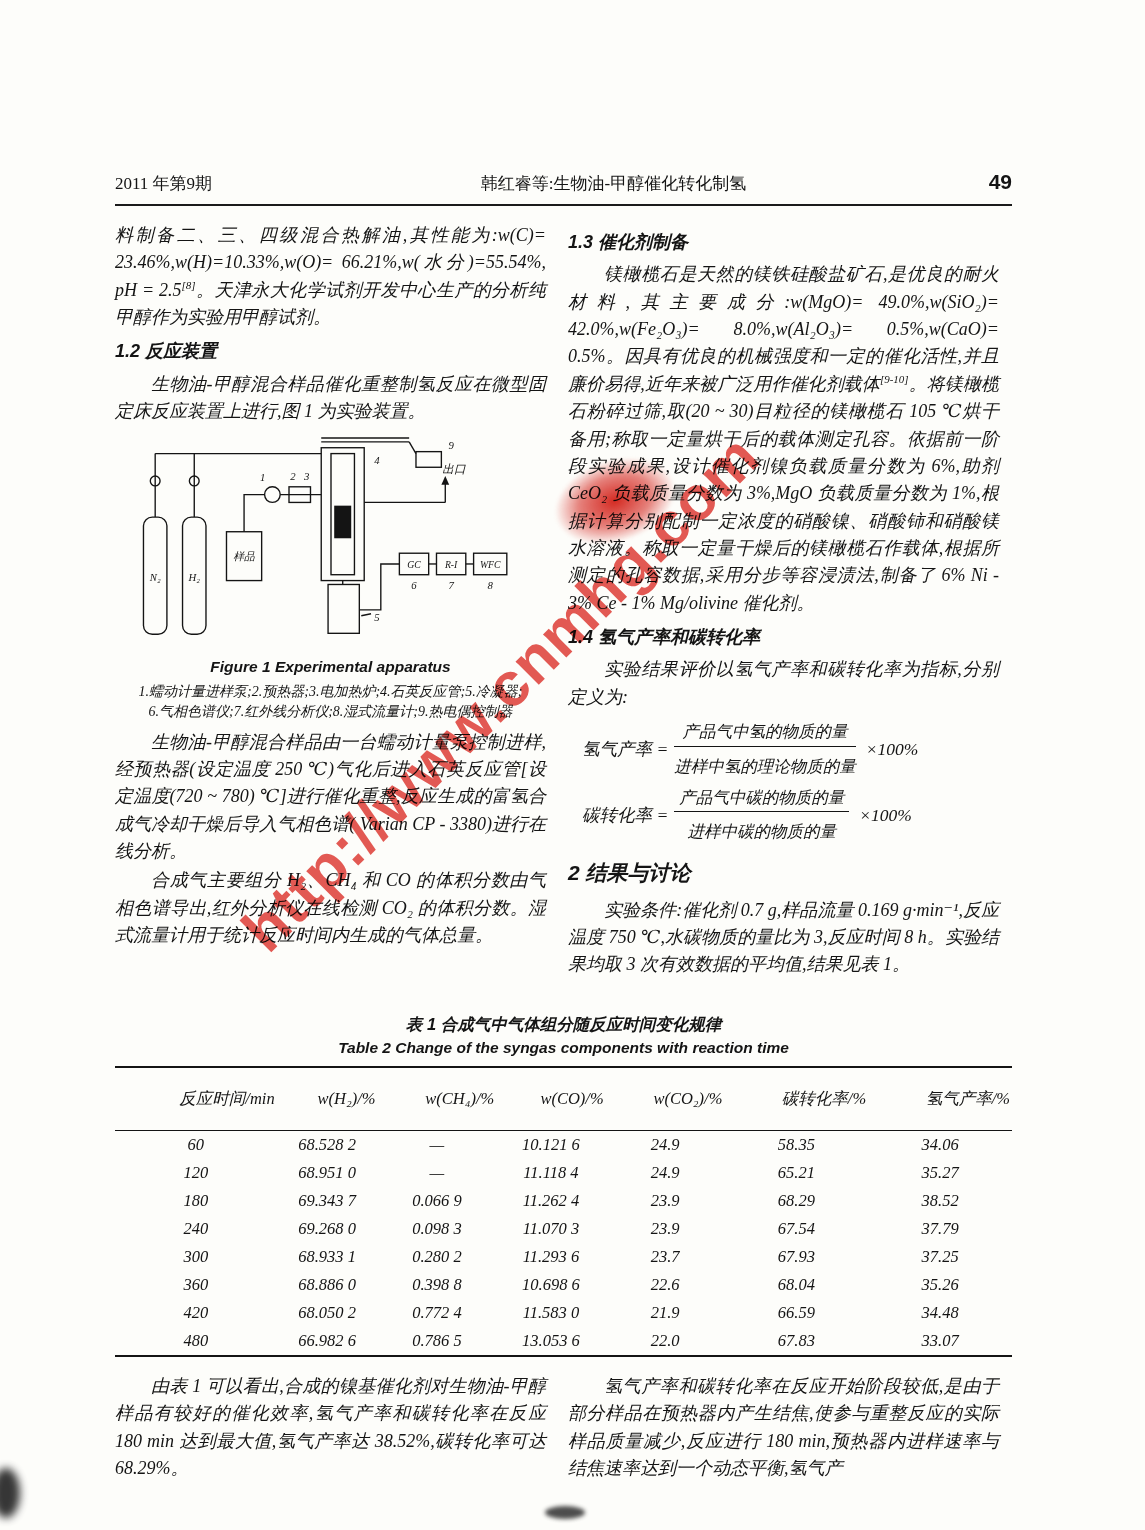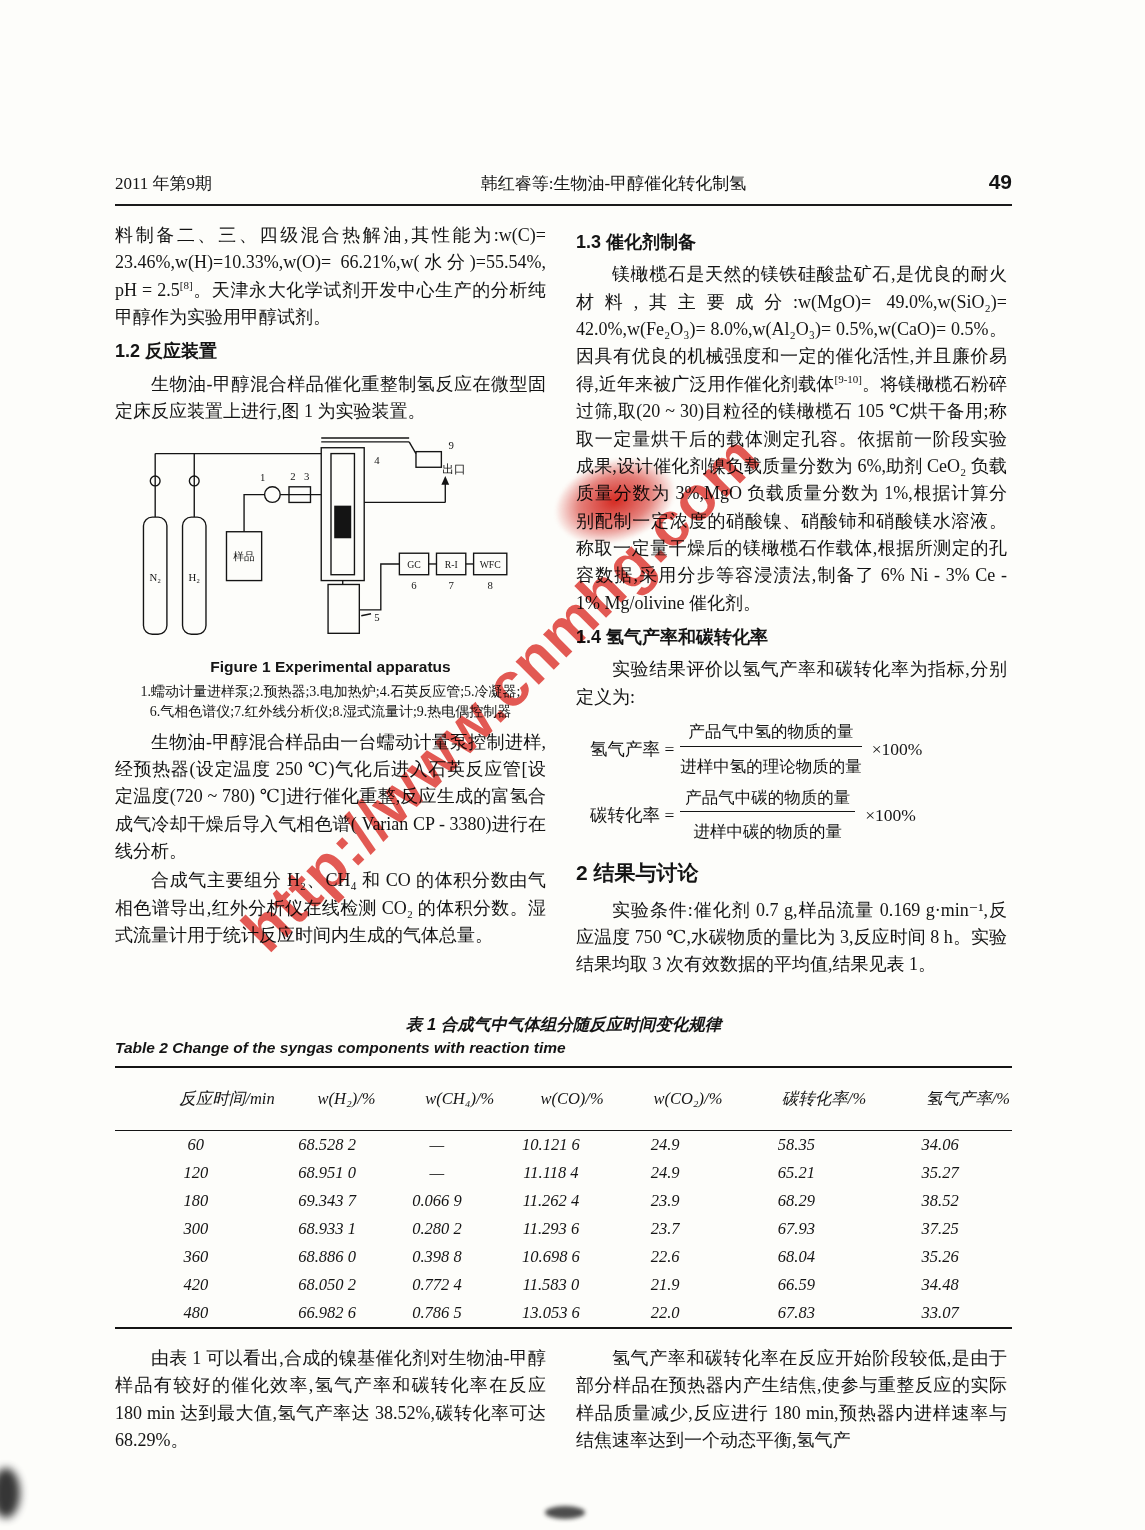--- a/index.html
+++ b/index.html
@@ -11,21 +11,21 @@
   }
   .content { position:absolute; left:115px; top:170px; width:897px; }
 
   
   .pg-header { display:flex; align-items:baseline; padding-bottom:9px; border-bottom:2px solid #1b1b1b; font-size:17px; }
   .pg-header .issue { width:230px; }
   .pg-header .running { flex:1; text-align:center; }
   .pg-header .pno { width:130px; text-align:right; font-weight:bold; font-size:21px; font-family:"Liberation Sans",sans-serif; }
 
   
-  .columns { display:flex; gap:30px; margin-top:16px; }
+  .columns { display:flex; gap:22px; margin-top:16px;font-style:italic; }
   .col { width:431px; font-size:18px; line-height:1.52; text-align:justify; }
   p.indent { text-indent:2em; }
   p { margin:0 0 2px 0; }
   sup { font-size:11px; }
 
   h3.sec { font-size:18px; font-weight:bold; margin:7px 0 5px; font-family:"Liberation Sans",sans-serif; }
   h2.sec-big { font-size:21px; font-weight:bold; margin:14px 0 8px; font-family:"Liberation Sans",sans-serif; }
 
   
   .figure-block { margin:8px 0 6px; }
@@ -37,21 +37,21 @@
   
   .formula { display:flex; align-items:center; margin:10px 0 10px 14px; font-size:17.5px; line-height:1.3; }
   .frac { display:inline-flex; flex-direction:column; text-align:center; margin:0 6px; font-size:16.5px; }
   .frac .num { border-bottom:1.6px solid #141414; padding:0 5px 3px; }
   .frac .den { padding-top:9px; }
   .formula .suffix { margin-left:4px; }
 
   
   .table-section { margin-top:33px;font-style:italic; }
   .tbl-title-cn { text-align:center; font-weight:bold; font-size:16.5px; font-family:"Liberation Sans",sans-serif; }
-  .tbl-title-en { font-weight:bold; font-size:15.5px; font-family:"Liberation Sans",sans-serif; margin-top:3px; }
+  .tbl-title-en { text-align:center; font-weight:bold; font-size:15.5px; font-family:"Liberation Sans",sans-serif; margin-top:3px; }
   table.syngas { width:100%; border-collapse:collapse; margin-top:9px; font-size:16.5px; }
   table.syngas thead tr { border-top:2px solid #141414; border-bottom:1.4px solid #141414; }
   table.syngas tbody tr:last-child { border-bottom:2px solid #141414; }
   table.syngas th { font-weight:normal; padding:20px 2px; text-align:right; }
   table.syngas td { text-align:center; padding:4px 2px; }
 
   .bottom-cols { margin-top:16px; }
 
   
   .watermark {
@@ -238,20 +238,29 @@
         <tr>
           <td>180</td>
           <td>69.343 7</td>
           <td>0.066 9</td>
           <td>11.262 4</td>
           <td>23.9</td>
           <td>68.29</td>
           <td>38.52</td>
         </tr>
 
+        <tr>
+          <td>240</td>
+          <td>69.268 0</td>
+          <td>0.098 3</td>
+          <td>11.070 3</td>
+          <td>23.9</td>
+          <td>67.54</td>
+          <td>37.79</td>
+        </tr>
 
         <tr>
           <td>300</td>
           <td>68.933 1</td>
           <td>0.280 2</td>
           <td>11.293 6</td>
           <td>23.7</td>
           <td>67.93</td>
           <td>37.25</td>
         </tr>

